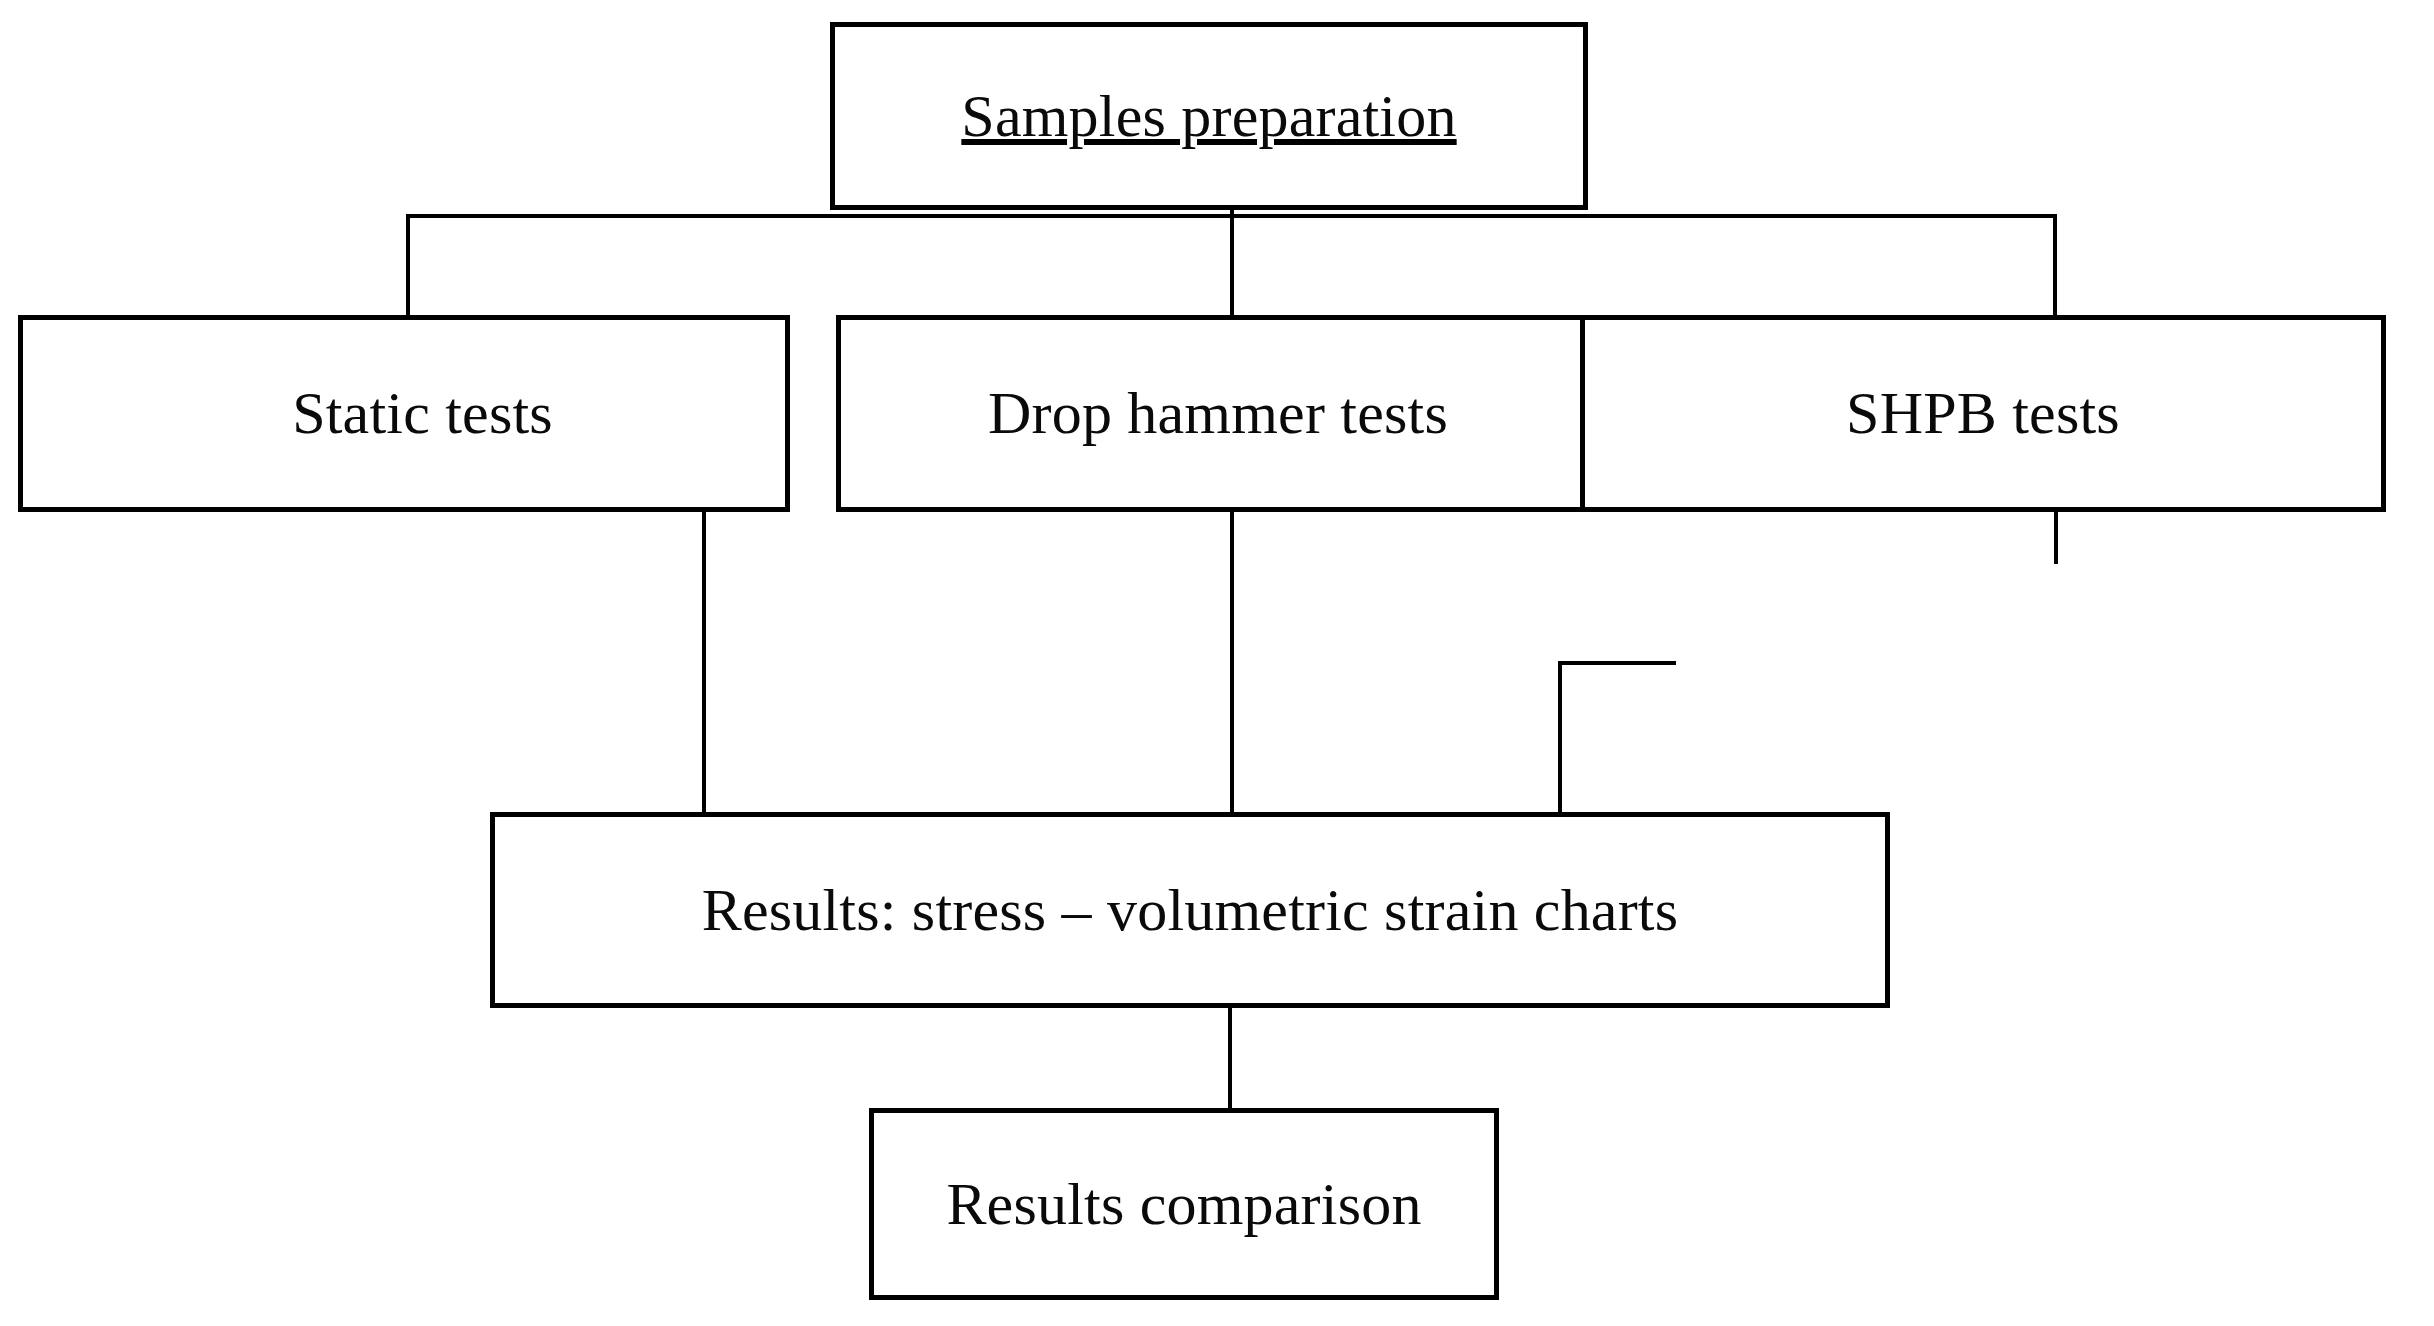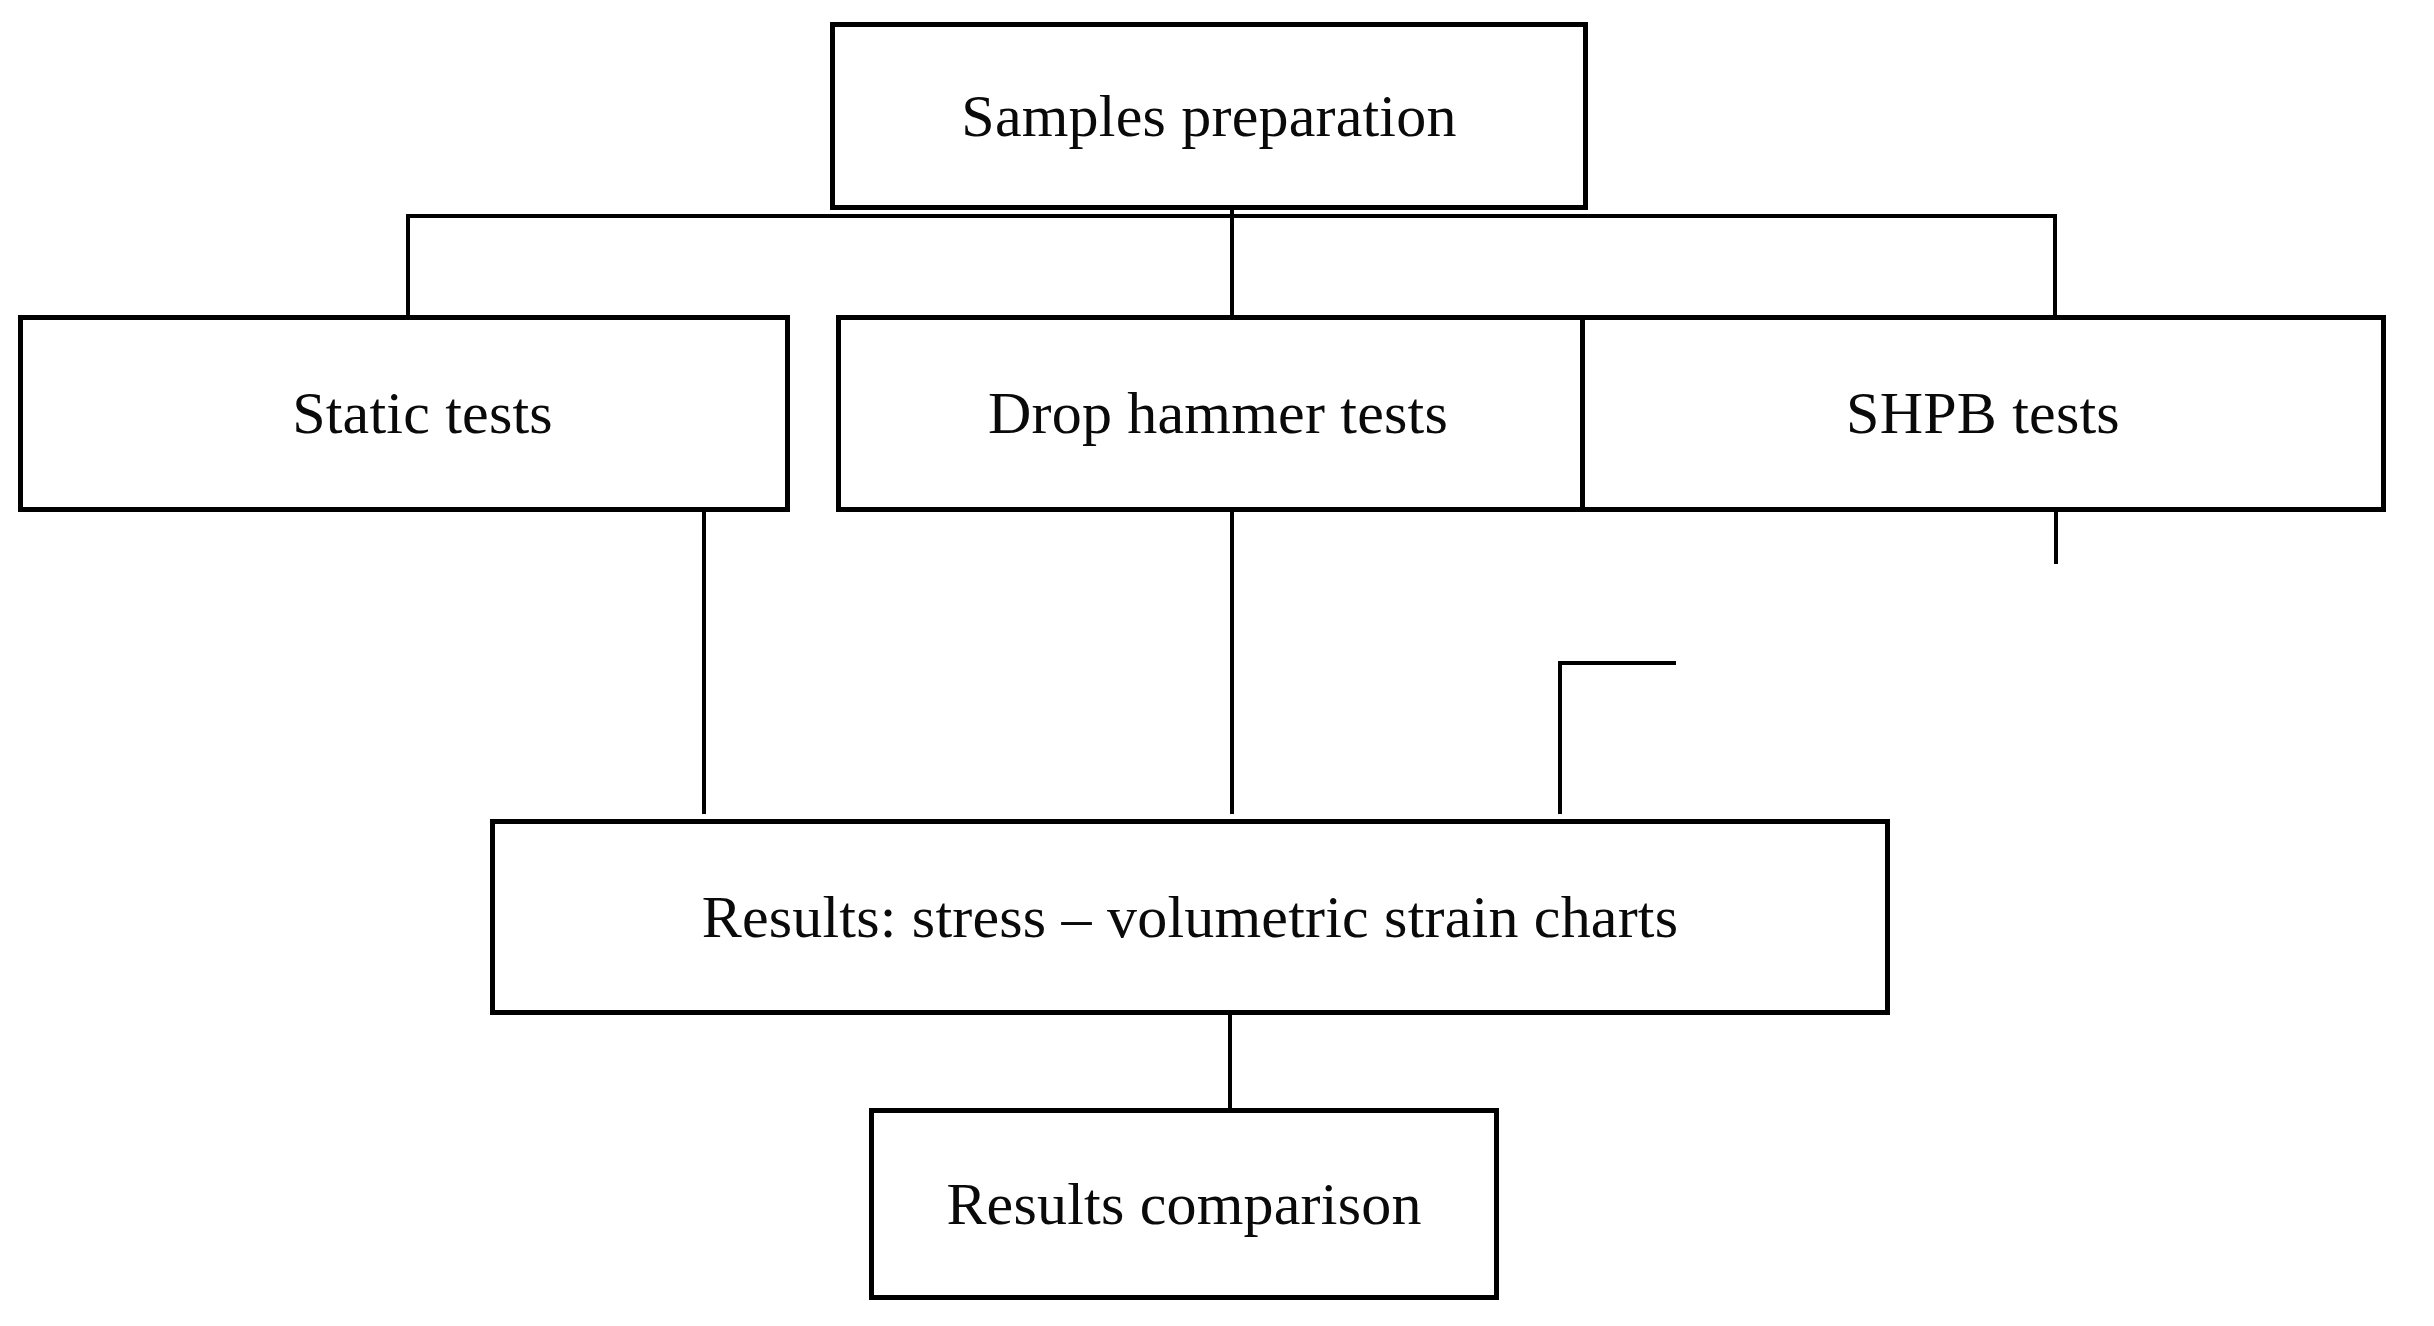--- a/index.html
+++ b/index.html
@@ -45,26 +45,26 @@
     z-index: 1;
   }
   .conn-v {
     position: absolute;
     width: 0;
     border-left: 4px solid #000000;
     z-index: 1;
   }
 
   
-  #node-samples            { left: 830px;  top: 22px;   width: 758px;  height: 188px; }
+  #node-samples            { left: 830px;  top: 22px;   width: 758px;  height: 188px; text-decoration: underline; }
   #node-static             { left: 18px;   top: 315px;  width: 772px;  height: 197px; padding-left: 37px; }
   #node-drop               { left: 836px;  top: 315px;  width: 764px;  height: 197px; }
   #node-shpb               { left: 1580px; top: 315px;  width: 806px;  height: 197px; }
   #node-signals            { left: 1672px; top: 560px;  width: 748px;  height: 217px; }
-  #node-results            { left: 490px;  top: 812px;  width: 1400px; height: 196px; margin-top: 7px; }
+  #node-results            { left: 490px;  top: 812px;  width: 1400px; height: 196px; }
   #node-comparison         { left: 869px;  top: 1108px; width: 630px;  height: 192px; }
 
   
   
   #conn-bus-h              { left: 406px;  top: 214px;  width: 1649px; }
   
   #conn-bus-left-v         { left: 406px;  top: 214px;  height: 103px; }
   
   #conn-bus-center-v       { left: 1230px; top: 210px;  height: 107px; }
   

